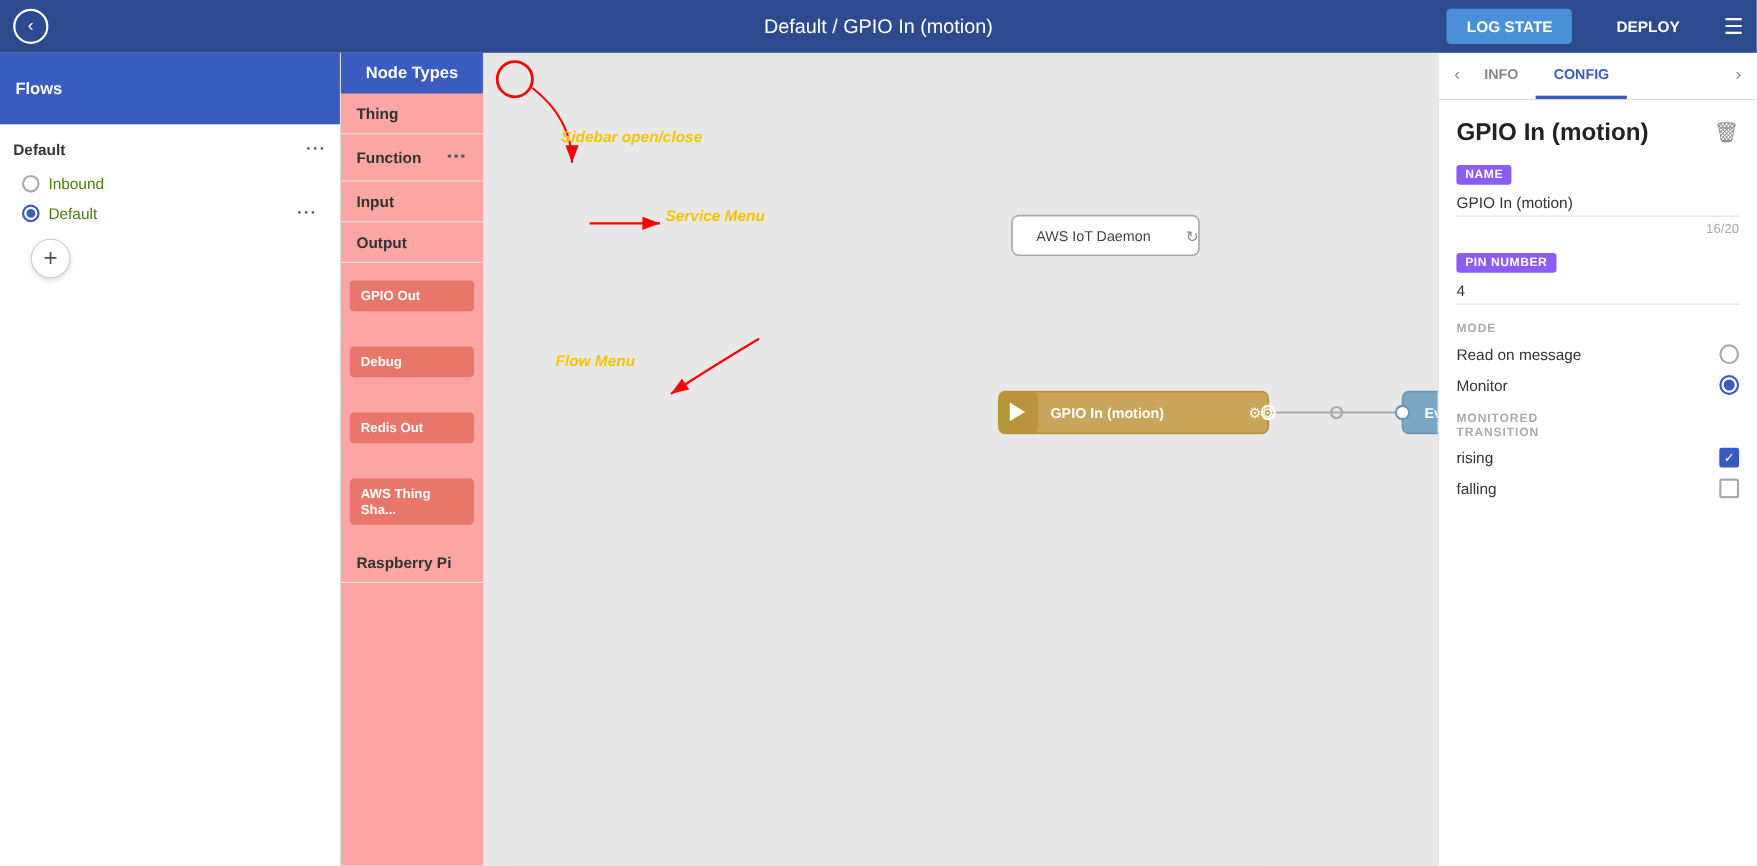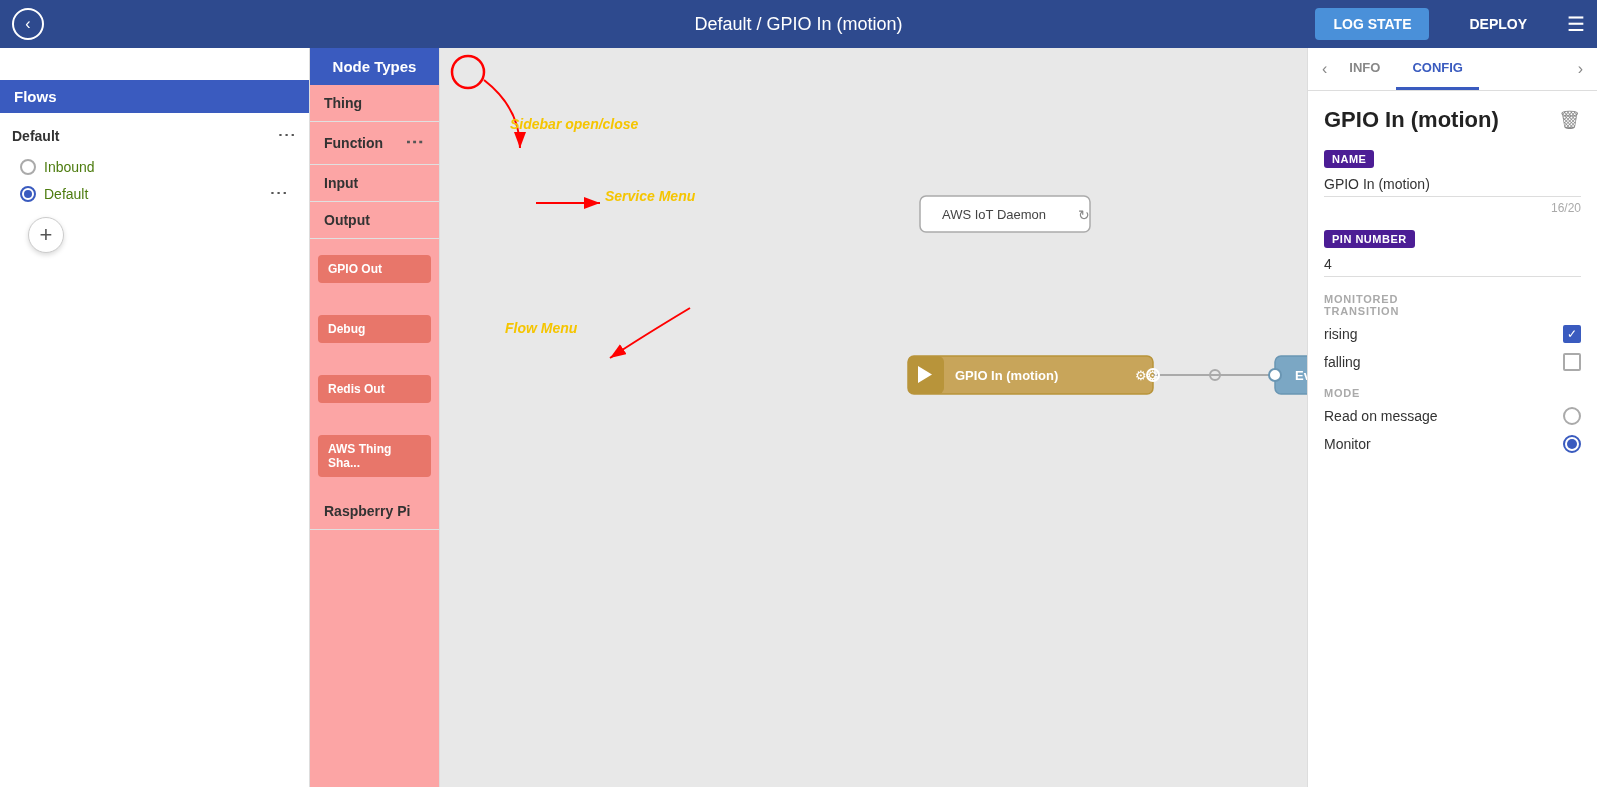--- a/index.html
+++ b/index.html
@@ -77,27 +77,26 @@
       width: 310px;
       background: white;
       border-right: 1px solid #ddd;
       display: flex;
       flex-direction: column;
       flex-shrink: 0;
     }
     .sidebar-header {
       background: #3a5bbf;
       color: white;
-      padding: 8px 14px;
+      padding: 24px 14px;
       font-size: 15px;
       font-weight: 600;
       display: flex;
       align-items: center;
       justify-content: space-between;
-      margin-top: 32px;
     }
     .sidebar-flows {
       padding: 8px 12px;
       flex: 1;
       overflow-y: auto;
     }
     .service-row {
       display: flex;
       align-items: center;
       justify-content: space-between;
@@ -280,21 +279,21 @@
       font-size: 22px;
       font-weight: 700;
       color: #222;
     }
     .trash-icon {
       font-size: 18px;
       color: #888;
       cursor: pointer;
     }
     .field-label {
-      background: #4c1d95;
+      background: #8b5cf6;
       color: white;
       font-size: 11px;
       font-weight: 700;
       padding: 3px 8px;
       border-radius: 3px;
       margin-bottom: 4px;
       display: inline-block;
       letter-spacing: 0.5px;
     }
     .field-value {
@@ -549,38 +548,38 @@
         <div class="field-value">GPIO In (motion)</div>
         <div class="field-counter">16/20</div>
       </div>
 
       <div>
         <span class="field-label">PIN NUMBER</span>
         <div class="field-value">4</div>
       </div>
 
       <div>
+        <div class="section-label">MODE</div>
+        <div class="radio-option">
+          <span class="radio-option-label">Read on message</span>
+          <div class="radio-outer"></div>
+        </div>
+        <div class="radio-option">
+          <span class="radio-option-label">Monitor</span>
+          <div class="radio-outer active"></div>
+        </div>
+      </div>
+
+      <div>
         <div class="section-label">MONITORED<br>TRANSITION</div>
         <div class="checkbox-item">
           <span class="checkbox-label">rising</span>
           <div class="checkbox-box checked">✓</div>
         </div>
         <div class="checkbox-item">
           <span class="checkbox-label">falling</span>
           <div class="checkbox-box"></div>
         </div>
       </div>
-
-      <div>
-        <div class="section-label">MODE</div>
-        <div class="radio-option">
-          <span class="radio-option-label">Read on message</span>
-          <div class="radio-outer"></div>
-        </div>
-        <div class="radio-option">
-          <span class="radio-option-label">Monitor</span>
-          <div class="radio-outer active"></div>
-        </div>
-      </div>
     </div>
   </div>
 
 </div>
 
 </body></html>

